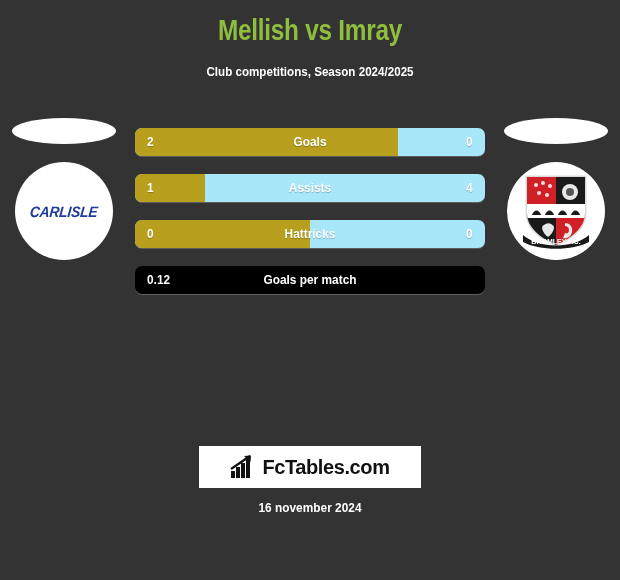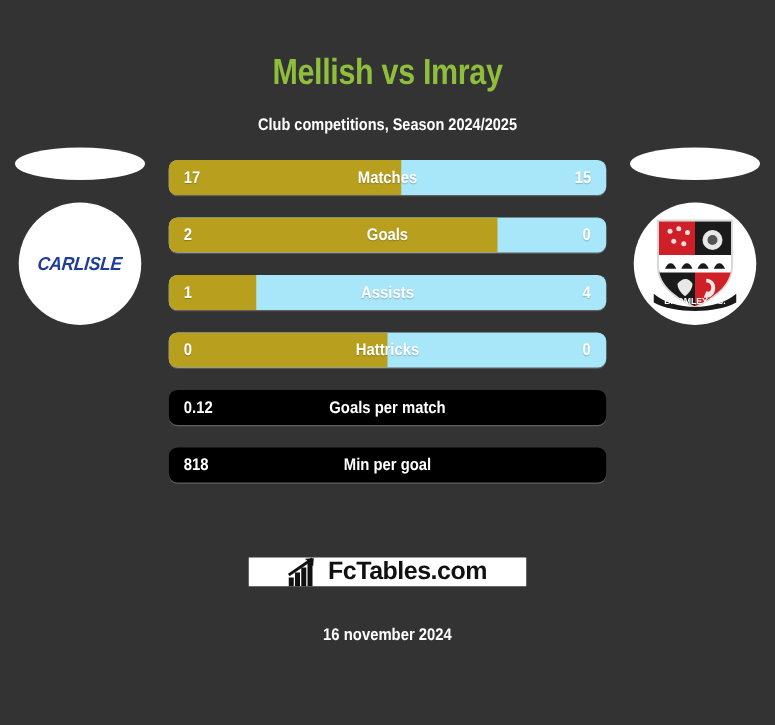--- a/index.html
+++ b/index.html
@@ -12,21 +12,20 @@
     background: #333333;
     font-family: "Liberation Sans", sans-serif;
     overflow: hidden;
     position: relative;
   }
 
   
   .header {
     padding-top: 12px;
     text-align: center;
-    margin-top: 28px;
   }
   .title {
     font-size: 29px;
     font-weight: bold;
     color: #8fbe3d;
     letter-spacing: -0.3px;
     line-height: 36px;
     transform: scaleX(0.84);
     white-space: nowrap;
   }
@@ -123,21 +122,21 @@
   }
   .bar-left-val  { left: 12px;  transform: scaleX(0.88); transform-origin: left center; }
   .bar-right-val { right: 12px; transform: scaleX(0.88); transform-origin: right center; }
 
   
   .fctables {
     position: absolute;
     left: 199px;
     top: 446px;
     width: 222px;
-    height: 23px;
+    height: 42px;
     background: #ffffff;
     display: flex;
     align-items: center;
     justify-content: center;
     gap: 6px;
   }
   .fct-icon { display: block; }
   .fct-text {
     font-size: 20px;
     font-weight: bold;
@@ -208,26 +207,20 @@
         </g>
       </g>
       <path d="M4 64 C20 78 54 78 70 64 L70 71 C54 80 20 80 4 71 Z" fill="#1a1a1a"></path>
       <text x="37" y="72.5" font-family="'Liberation Sans', sans-serif" font-size="7" font-weight="bold" fill="#ffffff" text-anchor="middle">BROMLEY F.C.</text>
     </svg>
   </div>
 </div>
 
 <div class="bars">
 
-  <div class="bar-row">
-    <div class="bar-fill" style="width:53.1%"></div>
-    <span class="bar-left-val">17</span>
-    <span class="bar-label">Matches</span>
-    <span class="bar-right-val">15</span>
-  </div>
 
   <div class="bar-row">
     <div class="bar-fill" style="width:75%"></div>
     <span class="bar-left-val">2</span>
     <span class="bar-label">Goals</span>
     <span class="bar-right-val">0</span>
   </div>
 
   <div class="bar-row">
     <div class="bar-fill" style="width:20%"></div>
@@ -242,24 +235,20 @@
     <span class="bar-label">Hattricks</span>
     <span class="bar-right-val">0</span>
   </div>
 
   <div class="bar-row single">
     <span class="bar-left-val">0.12</span>
     <span class="bar-label">Goals per match</span>
   </div>
 
 
-  <div class="bar-row single">
-    <span class="bar-left-val">818</span>
-    <span class="bar-label">Min per goal</span>
-  </div>
 
 </div>
 
 <div class="fctables">
   <svg class="fct-icon" width="26" height="24" viewBox="0 0 26 24">
     <rect x="1" y="16" width="4" height="7" fill="#111111"></rect>
     <rect x="6" y="12" width="4" height="11" fill="#111111"></rect>
     <rect x="11" y="8" width="4" height="15" fill="#111111"></rect>
     <rect x="16" y="4" width="4" height="19" fill="#111111"></rect>
     <path d="M1 14 L20 1" stroke="#111111" stroke-width="2.2" fill="none"></path>

